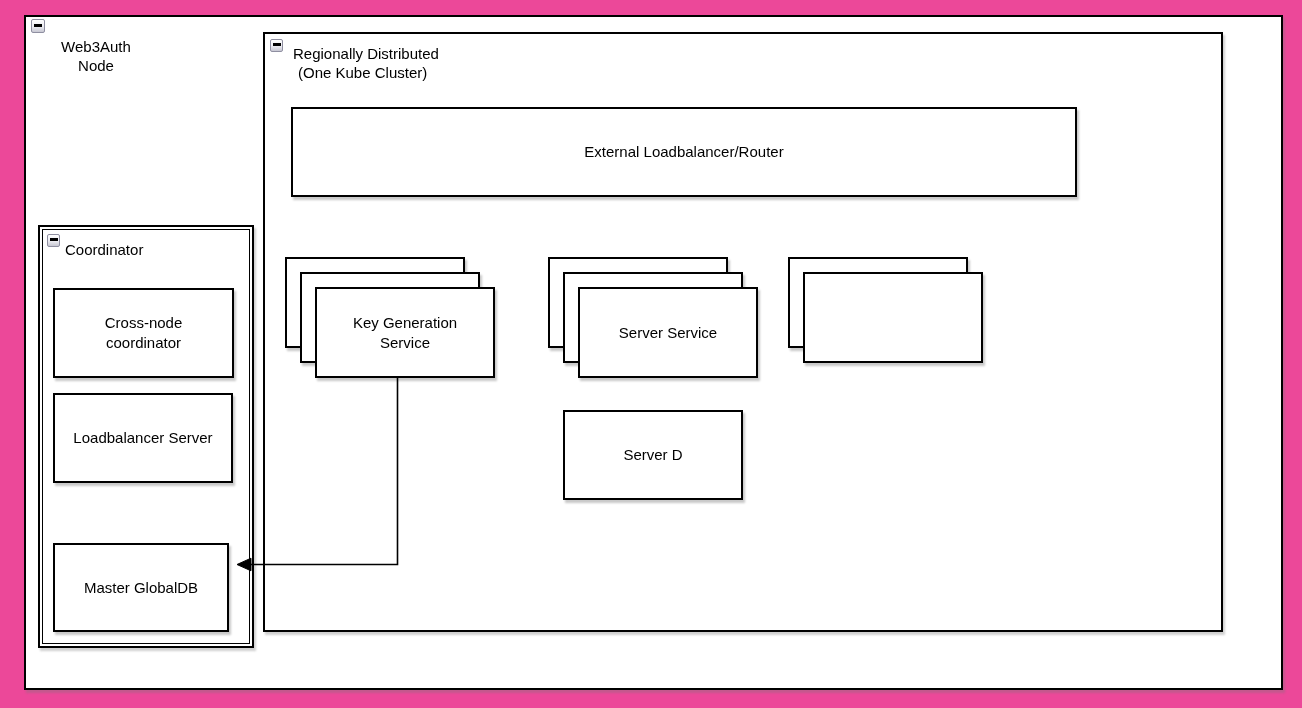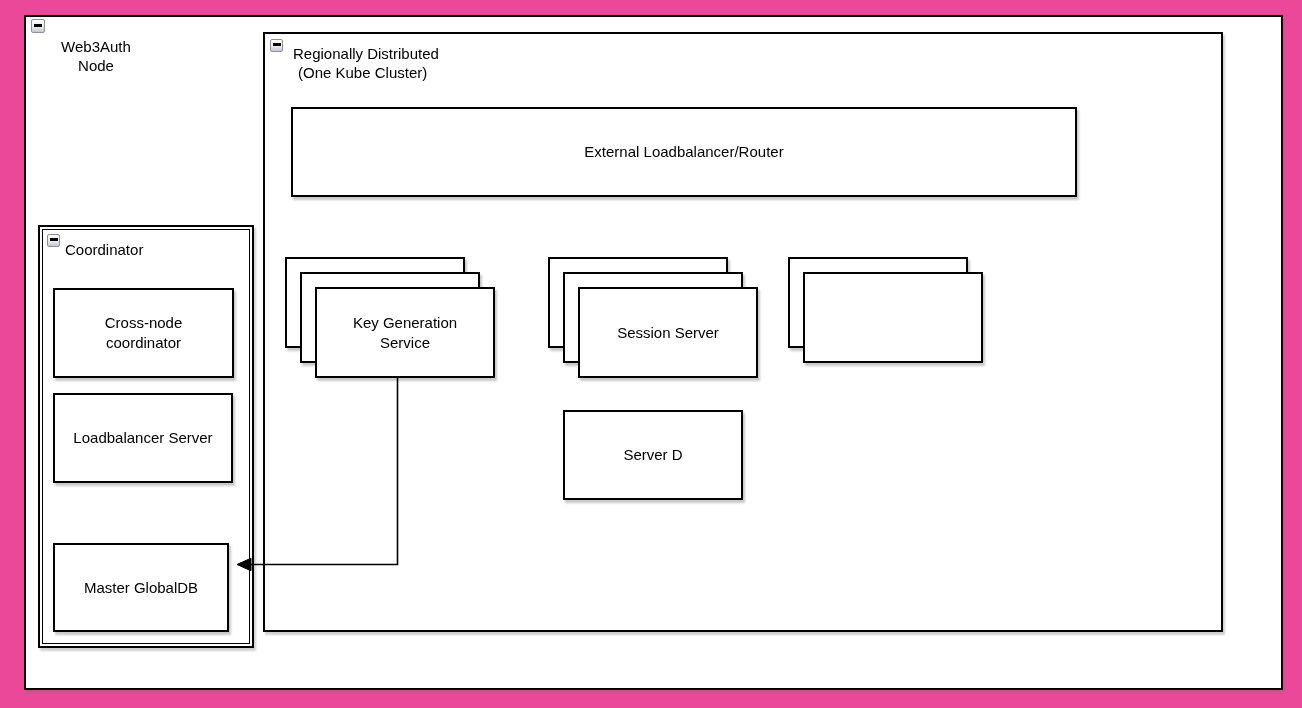--- a/index.html
+++ b/index.html
@@ -118,21 +118,21 @@
         <div class="layer l2"></div>
         <div class="layer l3 box">
           <span class="lbl narrow">Key Generation Service</span>
         </div>
       </div>
 
       <div class="stack" style="left:283px; top:223px;">
         <div class="layer l1"></div>
         <div class="layer l2"></div>
         <div class="layer l3 box">
-          <span class="lbl narrow">Session Server</span>
+          <span class="lbl narrow">Server Service</span>
         </div>
       </div>
 
       <div class="stack" style="left:523px; top:223px;">
         <div class="layer l1"></div>
         <div class="layer l2"></div>
       </div>
 
       <div class="shape box" style="left:298px; top:376px; width:180px; height:90px;">
         <span class="lbl narrow">Server D</span>

